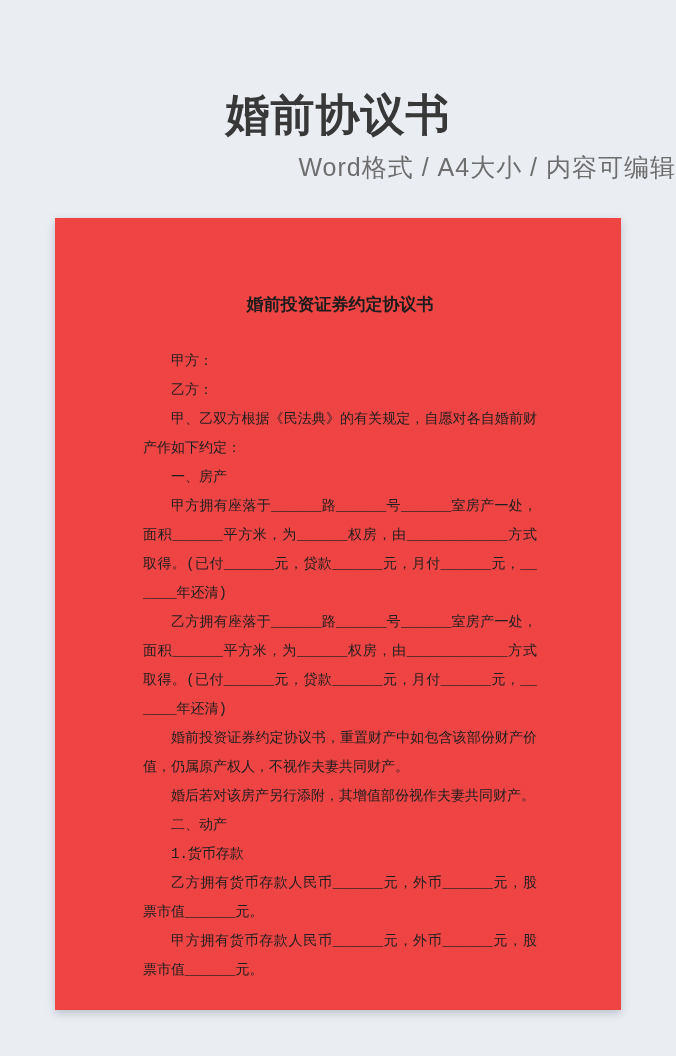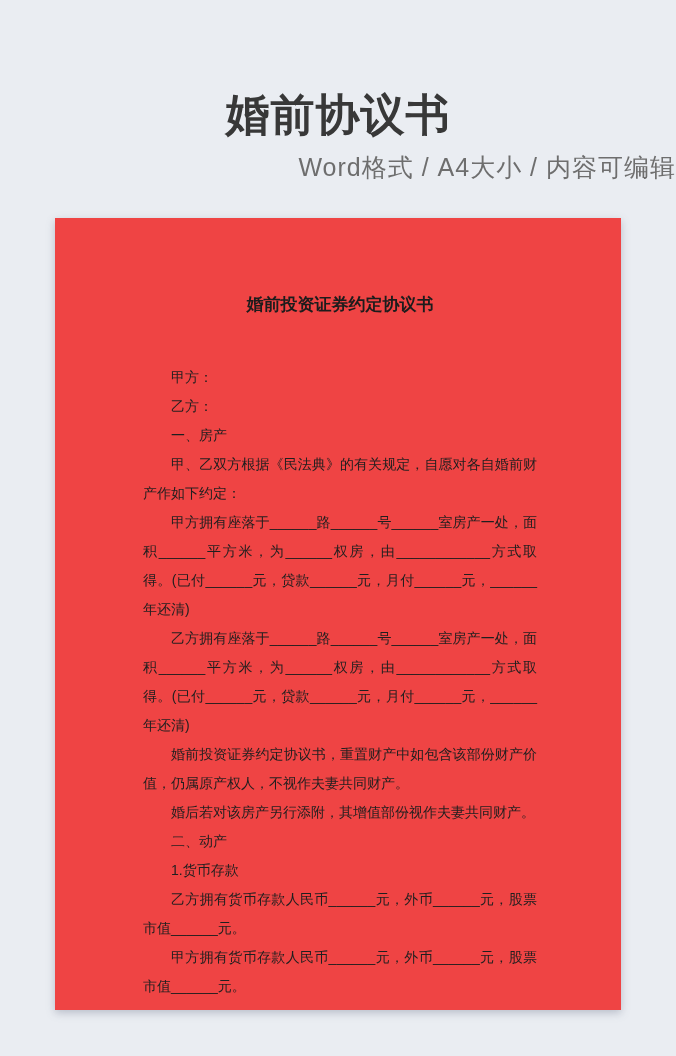--- a/index.html
+++ b/index.html
@@ -46,21 +46,22 @@
   }
   .doc-title {
     margin: 0;
     font-size: 17px;
     line-height: 29px;
     font-weight: bold;
     text-align: center;
     color: #1c1c1c;
   }
   .doc-body {
-    margin-top: 44px;
+    margin-top: 28px;
+    font-family: Liberation Mono, monospace;
   }
   .para {
     margin: 0;
     font-size: 14px;
     line-height: 29px;
     color: #1f1f1f;
     text-align: justify;
     text-indent: 2em;
     word-break: break-all;
   }
@@ -71,22 +72,22 @@
 <div class="header">
   <h1 class="header-title">婚前协议书</h1>
   <p class="header-subtitle">Word格式 / A4大小 / 内容可编辑</p>
 </div>
 
 <div class="doc-page">
   <h2 class="doc-title">婚前投资证券约定协议书</h2>
   <div class="doc-body">
       <p class="para">甲方：</p>
       <p class="para">乙方：</p>
+      <p class="para">甲、乙双方根据《民法典》的有关规定，自愿对各自婚前财产作如下约定：</p>
       <p class="para">一、房产</p>
-      <p class="para">甲、乙双方根据《民法典》的有关规定，自愿对各自婚前财产作如下约定：</p>
       <p class="para">甲方拥有座落于______路______号______室房产一处，面积______平方米，为______权房，由____________方式取得。(已付______元，贷款______元，月付______元，______年还清)</p>
       <p class="para">乙方拥有座落于______路______号______室房产一处，面积______平方米，为______权房，由____________方式取得。(已付______元，贷款______元，月付______元，______年还清)</p>
       <p class="para">婚前投资证券约定协议书，重置财产中如包含该部份财产价值，仍属原产权人，不视作夫妻共同财产。</p>
       <p class="para">婚后若对该房产另行添附，其增值部份视作夫妻共同财产。</p>
       <p class="para">二、动产</p>
       <p class="para">1.货币存款</p>
       <p class="para">乙方拥有货币存款人民币______元，外币______元，股票市值______元。</p>
       <p class="para">甲方拥有货币存款人民币______元，外币______元，股票市值______元。</p>
     </div>
 </div>

